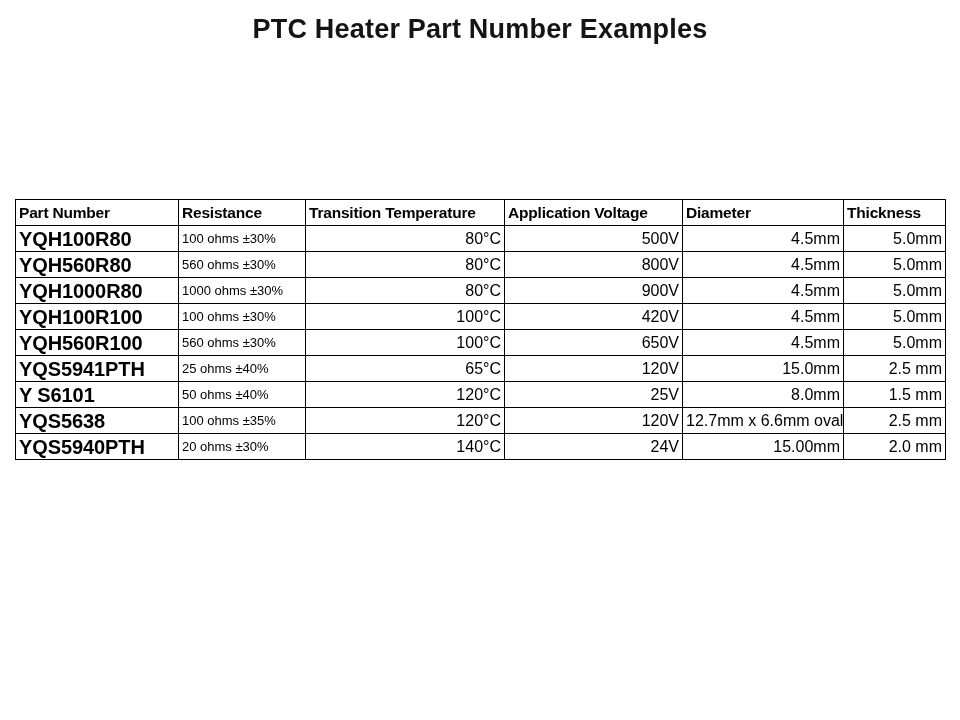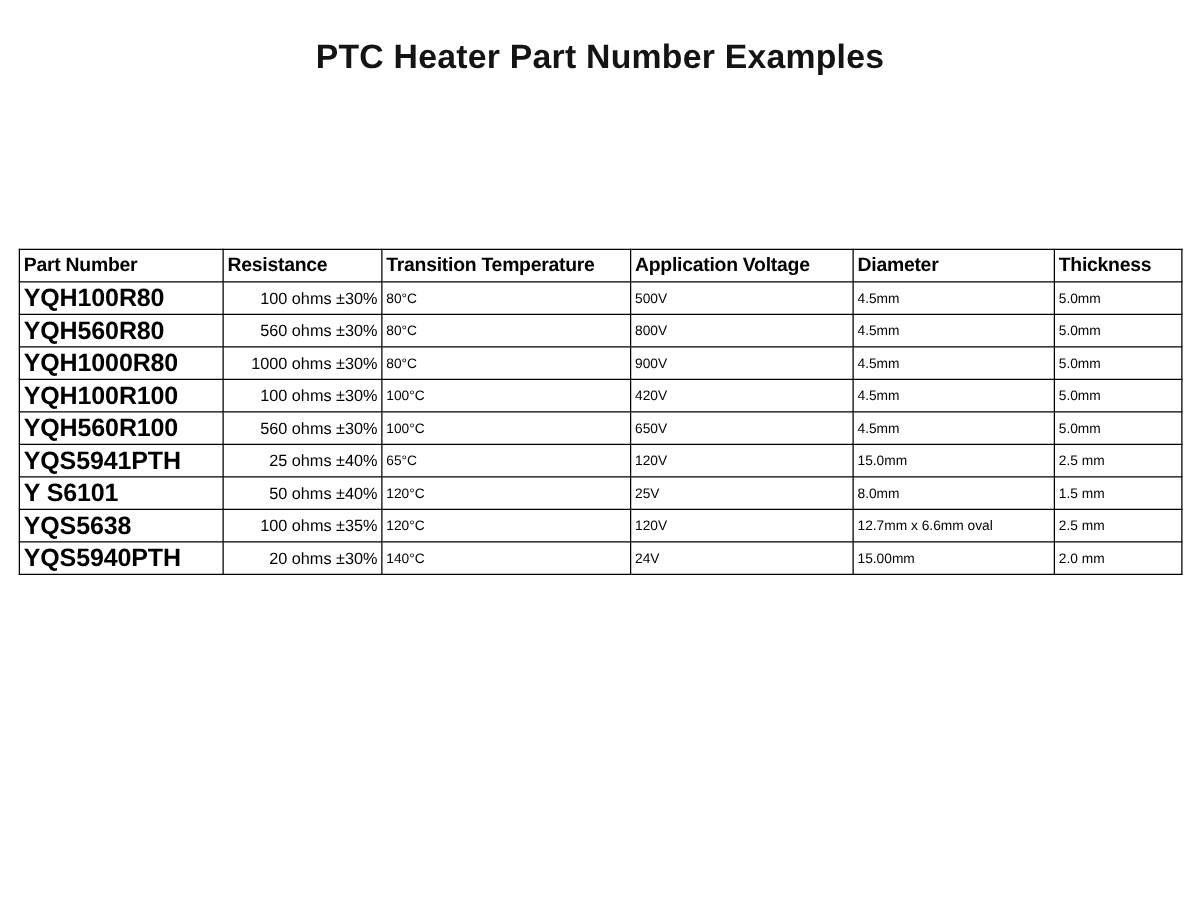--- a/index.html
+++ b/index.html
@@ -26,21 +26,20 @@
     position: absolute;
     left: 0;
     top: 14px;
     width: 960px;
     text-align: center;
     font-size: 27px;
     font-weight: bold;
     letter-spacing: 0.2px;
     color: #141414;
     font-family: "Liberation Sans", sans-serif;
-    margin-top: 16px;
   }
   #part-table-wrap {
     position: absolute;
     left: 15px;
     top: 199px;
     width: 930px;
   }
   table#part-table {
     border-collapse: collapse;
     table-layout: fixed;
@@ -72,26 +71,26 @@
     text-align: left;
     letter-spacing: -0.2px;
   }
   table#part-table td.col-part {
     font-weight: bold;
     text-align: left;
     font-size: 20px;
     letter-spacing: -0.1px;
   }
   table#part-table td.col-res {
-    text-align: right;
+    text-align: left;
     font-size: 13px;
   }
   table#part-table td.col-ctr {
-    text-align: left;
-    font-size: 11px;
+    text-align: right;
+    font-size: 16px;
   }
 </style>
 </head>
 <body>
 
 <div id="slide">
 
   <div id="page-title">PTC Heater Part Number Examples</div>
 
   <div id="part-table-wrap">

